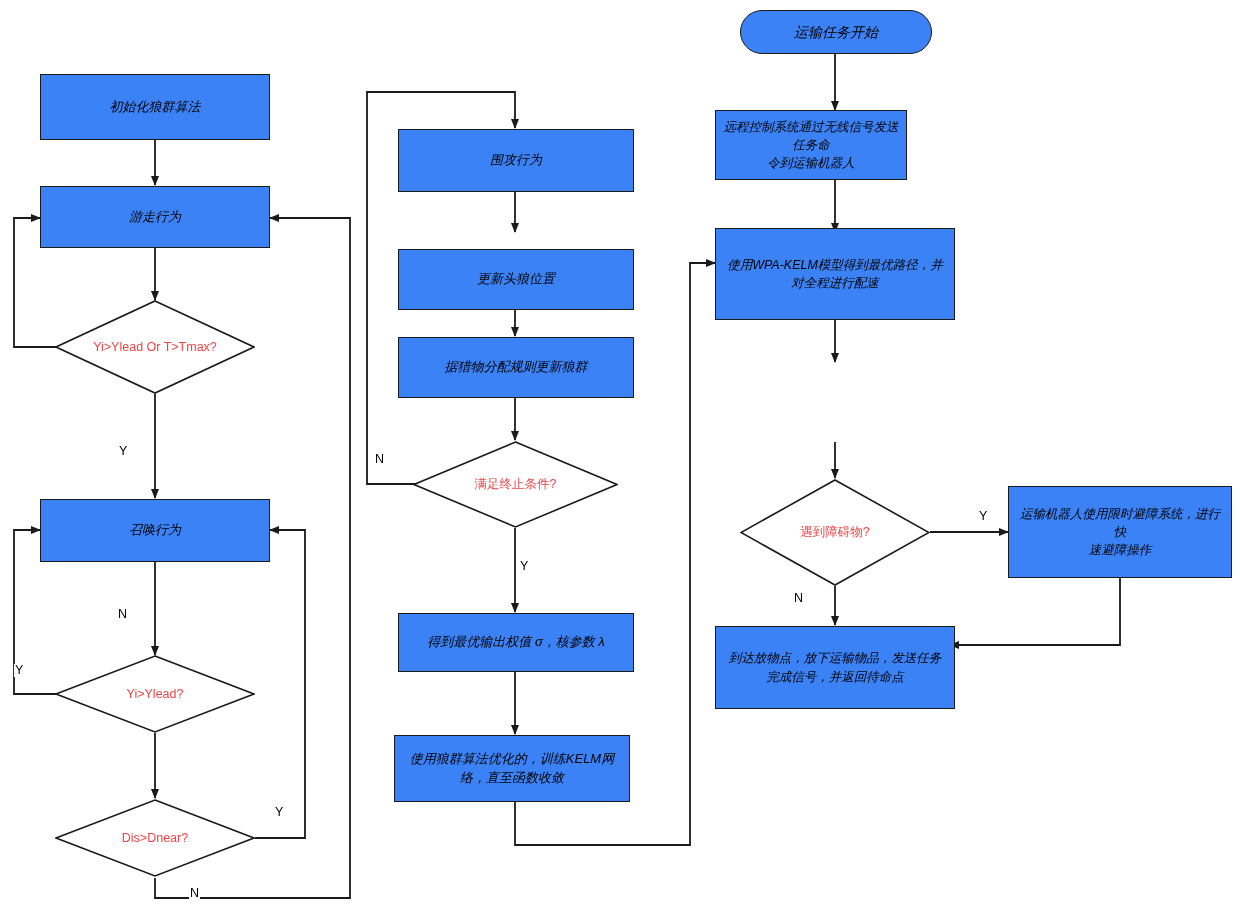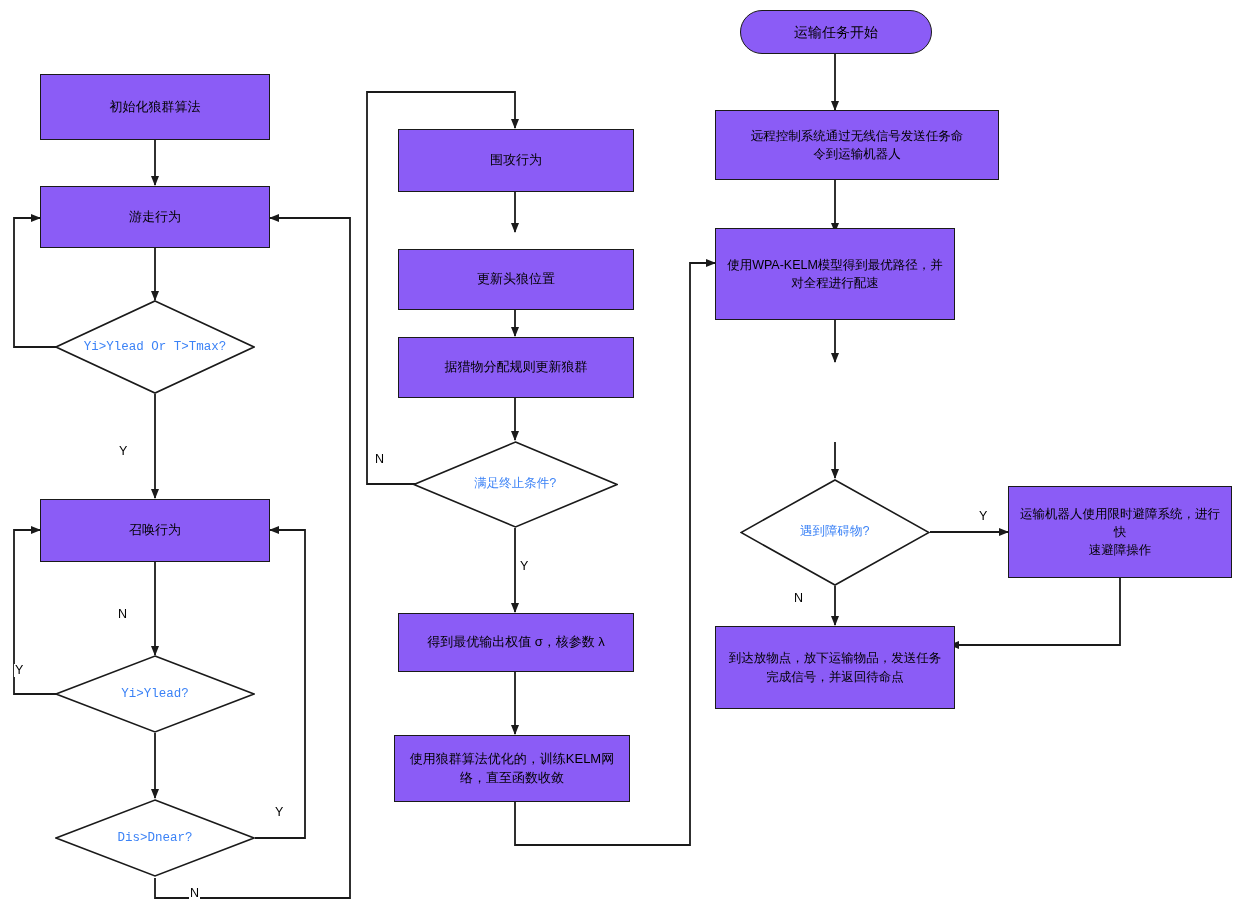--- a/index.html
+++ b/index.html
@@ -18,21 +18,22 @@
   .node {
     position: absolute;
     box-sizing: border-box;
     display: flex;
     align-items: center;
     justify-content: center;
     text-align: center;
     color: #000000;
     font-size: 13px;
     line-height: 1.45;
-    background: #8b5cf6;
+    background: #3b82f6;
+    font-style: italic;
   }
   .rect {
     border: 1.3px solid #1a1a1a;
   }
   .stadium {
     border: 1.6px solid #1a1a1a;
     border-radius: 24px;
   }
   .diamond-wrap {
     position: absolute;
@@ -44,23 +45,22 @@
   }
   .diamond-label {
     position: absolute;
     inset: 0;
     display: flex;
     align-items: center;
     justify-content: center;
     text-align: center;
     font-size: 12.5px;
     line-height: 1.35;
-    color: #3b82f6;
+    color: #ef4444;
     pointer-events: none;
-    font-family: Liberation Mono, monospace;
   }
   .edge-label {
     position: absolute;
     font-size: 12.5px;
     color: #000000;
     background: #ffffff;
     padding: 0 1px;
     line-height: 1;
   }
   svg.edges {
@@ -197,21 +197,21 @@
 
   <div class="node rect" style="left:394px; top:735px; width:236px; height:67px;">
     <span class="txt">使用狼群算法优化的，训练KELM网
 络，直至函数收敛</span>
   </div>
 
   <div class="node stadium" style="left:740px; top:10px; width:192px; height:44px; font-size:14px;">
     <span class="txt">运输任务开始</span>
   </div>
 
-  <div class="node rect" style="left:715px; top:110px; width:284px; height:70px; font-size:12.5px;">
+  <div class="node rect" style="left:715px; top:110px; width:192px; height:70px; font-size:12.5px;">
     <span class="txt">远程控制系统通过无线信号发送任务命
 令到运输机器人</span>
   </div>
 
   <div class="node rect" style="left:715px; top:228px; width:240px; height:92px; font-size:12.5px;">
     <span class="txt">使用WPA-KELM模型得到最优路径，并
 对全程进行配速</span>
   </div>
 
 

